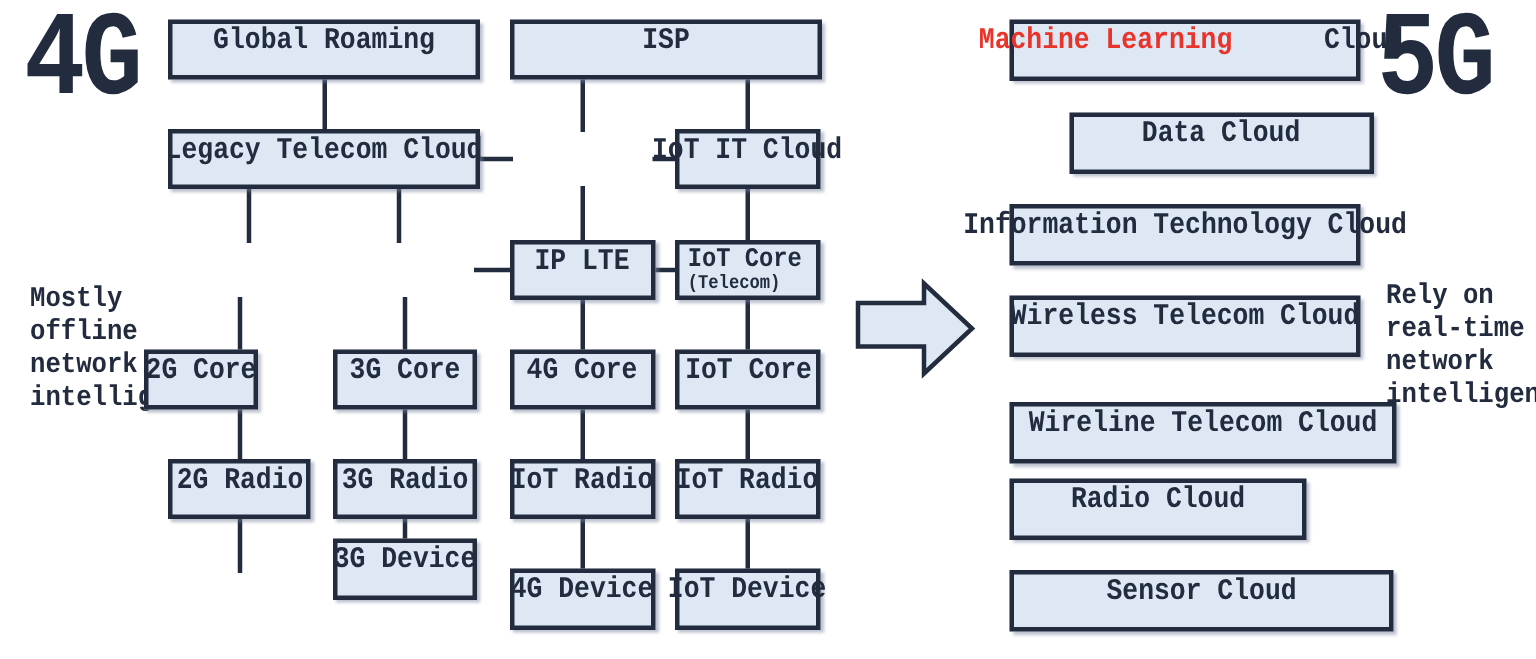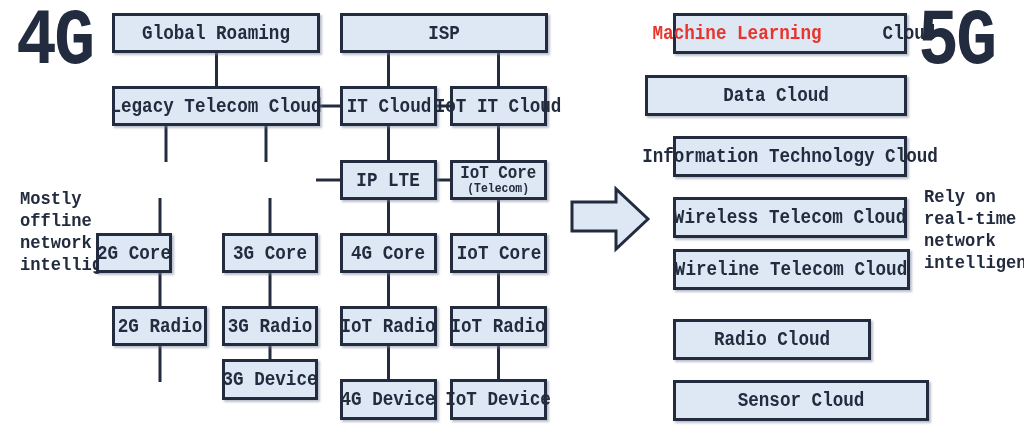--- a/index.html
+++ b/index.html
@@ -16,21 +16,21 @@
   }
   .caption{
     position:absolute;font-size:19px;font-weight:bold;line-height:22px;
     color:var(--text-color,#222c3e);white-space:pre-line;
     transform:scaleX(.9);transform-origin:0 0;
   }
   .box{
     position:absolute;height:40px;box-sizing:border-box;
     background:var(--box-fill,#dde8f4);
     border:3px solid var(--line-color,#222c3e);
-    display:flex;align-items:center;justify-content:center;gap:6px;
+    display:flex;justify-content:center;gap:6px;
     box-shadow:2px 2px 2px rgba(120,130,155,.5);
   }
   .box.h41{height:41px;gap:45px;}
   .box span{
     font-weight:bold;font-size:20px;color:var(--text-color,#222c3e);
     white-space:nowrap;transform:scaleX(.88);
   }
   .box.twoline{flex-direction:column;gap:0;line-height:1;}
   .box.twoline .l1{font-size:18px;line-height:18px;}
   .box.twoline .l2{font-size:13px;line-height:14px;}
@@ -97,23 +97,20 @@
   <div class="box" style="left:112px;top:13px;width:208px">
       <span>Global Roaming</span>
     </div>
   <div class="box" style="left:340px;top:13px;width:208px">
       <span>ISP</span>
     </div>
 
   <div class="box" style="left:112px;top:86px;width:208px">
       <span>Legacy Telecom Cloud</span>
     </div>
-  <div class="box" style="left:340px;top:86px;width:97px">
-      <span>IT Cloud</span>
-    </div>
   <div class="box" style="left:450px;top:86px;width:97px">
       <span>IoT IT Cloud</span>
     </div>
 
   <div class="box" style="left:340px;top:160px;width:97px">
       <span>IP LTE</span>
     </div>
   <div class="box twoline" style="left:450px;top:160px;width:97px">
     <span class="l1">IoT Core</span>
     <span class="l2">(Telecom)</span>
@@ -152,30 +149,30 @@
       <span>4G Device</span>
     </div>
   <div class="box h41" style="left:450px;top:379px;width:97px">
       <span>IoT Device</span>
     </div>
 
   <div class="box h41" style="left:673px;top:13px;width:234px">
     <span class="red">Machine Learning</span>
     <span>Cloud</span>
   </div>
-  <div class="box h41" style="left:645px;top:75px;width:262px">
+  <div class="box h41" style="left:713px;top:75px;width:203px">
       <span>Data Cloud</span>
     </div>
   <div class="box h41" style="left:673px;top:136px;width:234px">
       <span>Information Technology Cloud</span>
     </div>
   <div class="box h41" style="left:673px;top:197px;width:234px">
       <span>Wireless Telecom Cloud</span>
     </div>
-  <div class="box h41" style="left:673px;top:249px;width:237px">
+  <div class="box h41" style="left:673px;top:268px;width:258px">
       <span>Wireline Telecom Cloud</span>
     </div>
   <div class="box h41" style="left:673px;top:319px;width:198px">
       <span>Radio Cloud</span>
     </div>
   <div class="box h41" style="left:673px;top:380px;width:256px">
       <span>Sensor Cloud</span>
     </div>
 
 </div>

